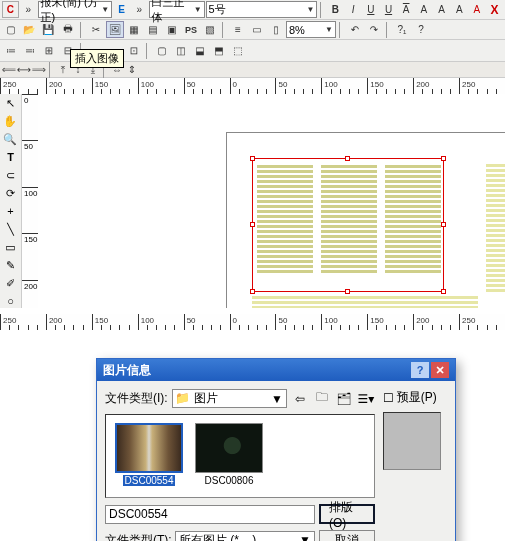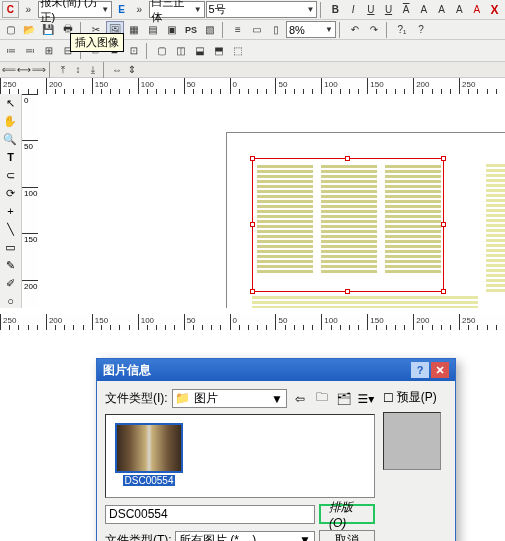--- a/index.html
+++ b/index.html
@@ -56,21 +56,21 @@
   .thumbs { display: flex; gap: 6px; background: #fff; border: 1px inset #888; padding: 8px 6px; height: 84px; margin-bottom: 6px; overflow: hidden; }
   .thumb { width: 74px; display: flex; flex-direction: column; align-items: center; gap: 2px; }
   .thumb-img { width: 68px; height: 50px; background: #222; border: 1px solid #888; }
   .thumb.sel .thumb-img { border: 2px solid #1f5dbf; }
   .thumb.sel .thumb-lbl { background: #1f5dbf; color: #fff; padding: 0 2px; }
   .thumb-lbl { font-size: 10px; }
   .dlg-right { width: 64px; display: flex; flex-direction: column; gap: 6px; }
   .preview-lbl { font-size: 12px; display: flex; align-items: center; gap: 3px; }
   .preview-box { width: 58px; height: 58px; background: #bcbcbc; border: 1px inset #888; }
   .btn { height: 20px; border: 1px solid #888; background: #f0f0ee; display: flex; align-items: center; justify-content: center; font-size: 12px; padding: 0 8px; cursor: pointer; }
-  .btn.highlight { border: 2px solid #22c55e; font-style: italic; }
+  .btn.highlight { border: 2px solid #0f172a; }
   .input { border: 1px solid #888; height: 19px; background: #fff; padding: 0 3px; display: flex; align-items: center; }
 
   
   .img-corridor { background: linear-gradient(90deg,#3b2b1f 0,#6e5438 20%,#c8b07a 45%,#d8d5ce 50%,#c8b07a 55%,#6e5438 80%,#3b2b1f 100%); }
   .img-waterfall { background: radial-gradient(circle at 42% 50%, #dfe8ef 0 8%, transparent 10%), #12181c; }
   .img-forest { background: radial-gradient(circle at 55% 45%, #243826 0 18%, transparent 20%), #0d150f; }
 </style>
 </head>
 <body>
 
@@ -126,21 +126,21 @@
     <span class="arrow">▼</span>
   </div>
   <div class="sep"></div>
   <div class="tb-btn">↶</div>
   <div class="tb-btn">↷</div>
   <div class="sep"></div>
   <div class="tb-btn">?₁</div>
   <div class="tb-btn">?</div>
 </div>
 
-<div class="tooltip" style="left:70px;top:33px">插入图像</div>
+<div class="tooltip" style="left:70px;top:49px">插入图像</div>
 
 <div class="toolbar" style="height:22px">
   <div class="tb-btn">≔</div>
   <div class="tb-btn">≕</div>
   <div class="tb-btn">⊞</div>
   <div class="tb-btn">⊟</div>
   <div class="sep"></div>
   <div class="tb-btn">▱</div>
   <div class="tb-btn">▰</div>
   <div class="tb-btn">⊡</div>
@@ -500,20 +500,24 @@
         <div class="icon-small">⇦</div>
         <div class="icon-small">🗀</div>
         <div class="icon-small">🗂</div>
         <div class="icon-small">☰▾</div>
       </div>
       <div class="thumbs" id="thumbs">
           <div class="thumb sel">
             <div class="thumb-img img-corridor"></div>
             <div class="thumb-lbl">DSC00554</div>
           </div>
+          <div class="thumb">
+            <div class="thumb-img img-forest"></div>
+            <div class="thumb-lbl">DSC00806</div>
+          </div>
         </div>
       <div class="dlg-row">
         <div class="input" style="flex:1">
             <span>DSC00554</span>
           </div>
         <div class="btn highlight" style="width:56px">排版(O)</div>
       </div>
       <div class="dlg-row">
         <label style="width:66px">文件类型(T):</label>
         <div class="dlg-select" style="flex:1">

